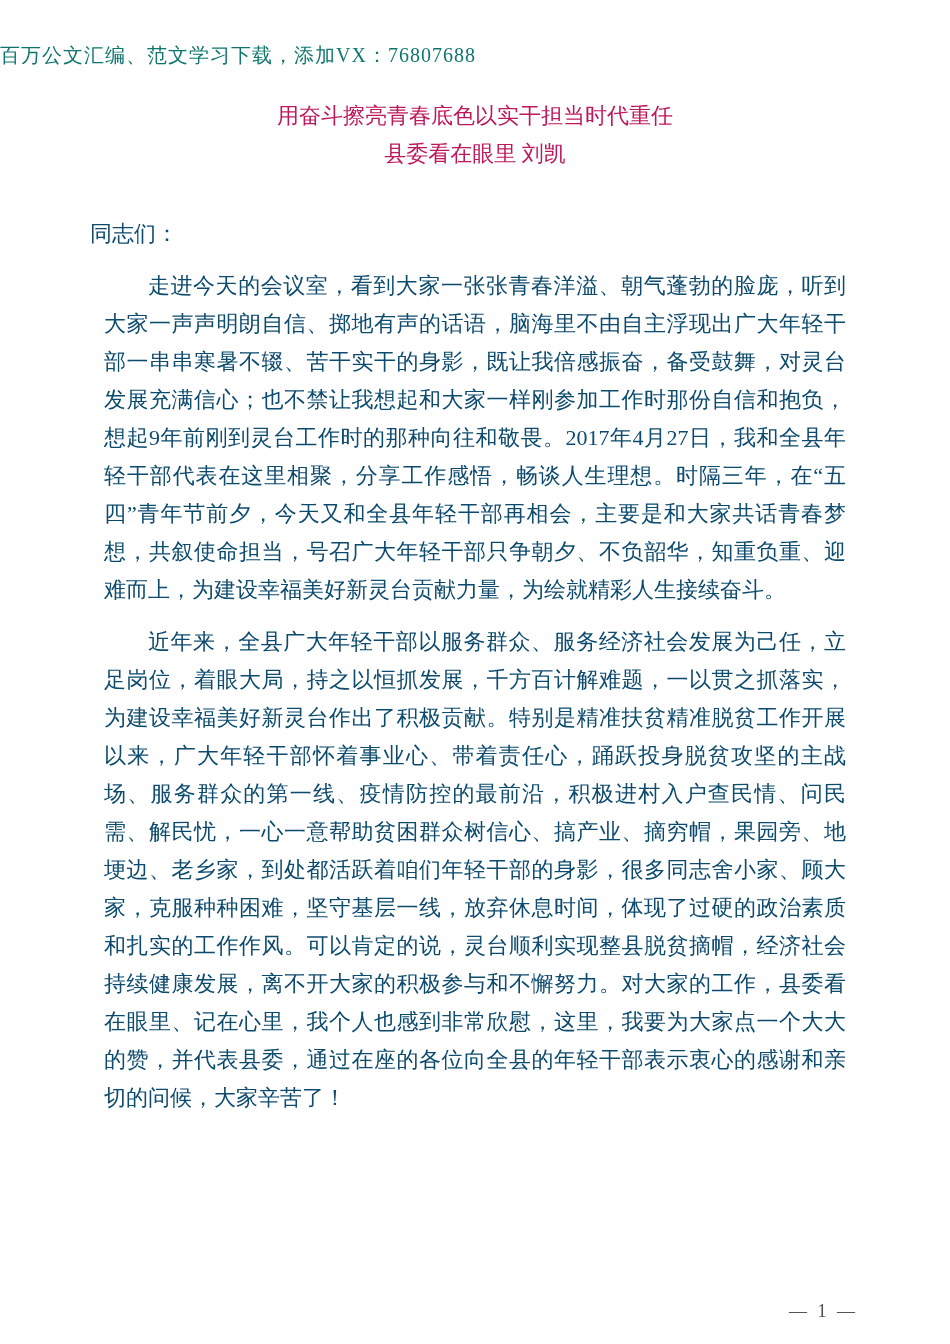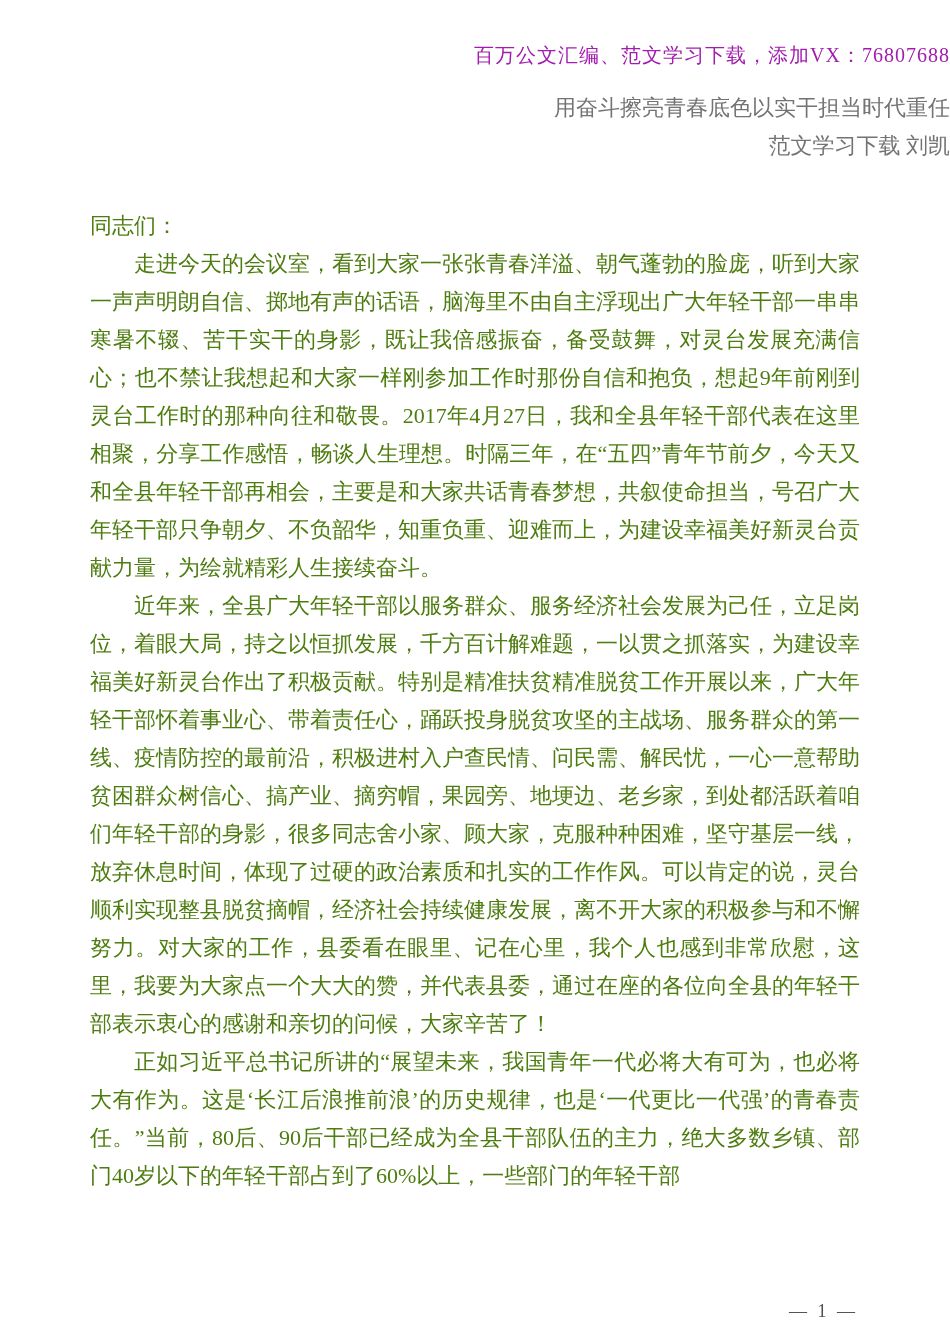--- a/index.html
+++ b/index.html
@@ -11,47 +11,47 @@
     position: relative;
     width: 950px;
     height: 1344px;
     background: #ffffff;
     overflow: hidden;
     font-family: "Liberation Serif", "DejaVu Serif", serif;
     color: #111111;
   }
   .notice {
     padding-top: 42px;
-    text-align: right;
+    text-align: left;
     font-size: 20px;
     letter-spacing: 1px;
-    color: #a21caf;
+    color: #0f766e;
   }
   .title-block {
-    margin-top: 20px;
-    text-align: right;
+    margin-top: 28px;
+    text-align: center;
     font-size: 22px;
     line-height: 38px;
-    color: #737373;
+    color: #be185d;
   }
   .title-block .t-line {
     white-space: nowrap;
   }
   .body-block {
     margin: 42px 90px 0 90px;
     font-size: 22px;
     line-height: 38px;
     text-align: justify;
-    color: #4d7c0f;
+    color: #0c4a6e;
   }
   .salutation {
     margin: 0;
   }
   p.para {
-    margin: 0;
+    margin: 14px;
     text-indent: 2em;
   }
   .page-number {
     position: absolute;
     right: 92px;
     bottom: 22px;
     font-size: 18px;
     letter-spacing: 3px;
     color: #4d4d4d;
     font-family: "Liberation Serif", "DejaVu Serif", serif;
@@ -59,25 +59,24 @@
 </style>
 </head>
 <body>
 
 <div class="page">
 
   <div class="notice">百万公文汇编、范文学习下载，添加VX：76807688</div>
 
   <div class="title-block">
     <div class="t-line">用奋斗擦亮青春底色以实干担当时代重任</div>
-    <div class="t-line">范文学习下载 刘凯</div>
+    <div class="t-line">县委看在眼里 刘凯</div>
   </div>
 
   <div class="body-block">
     <p class="salutation">同志们：</p>
     <p class="para">走进今天的会议室，看到大家一张张青春洋溢、朝气蓬勃的脸庞，听到大家一声声明朗自信、掷地有声的话语，脑海里不由自主浮现出广大年轻干部一串串寒暑不辍、苦干实干的身影，既让我倍感振奋，备受鼓舞，对灵台发展充满信心；也不禁让我想起和大家一样刚参加工作时那份自信和抱负，想起9年前刚到灵台工作时的那种向往和敬畏。2017年4月27日，我和全县年轻干部代表在这里相聚，分享工作感悟，畅谈人生理想。时隔三年，在“五四”青年节前夕，今天又和全县年轻干部再相会，主要是和大家共话青春梦想，共叙使命担当，号召广大年轻干部只争朝夕、不负韶华，知重负重、迎难而上，为建设幸福美好新灵台贡献力量，为绘就精彩人生接续奋斗。</p>
     <p class="para">近年来，全县广大年轻干部以服务群众、服务经济社会发展为己任，立足岗位，着眼大局，持之以恒抓发展，千方百计解难题，一以贯之抓落实，为建设幸福美好新灵台作出了积极贡献。特别是精准扶贫精准脱贫工作开展以来，广大年轻干部怀着事业心、带着责任心，踊跃投身脱贫攻坚的主战场、服务群众的第一线、疫情防控的最前沿，积极进村入户查民情、问民需、解民忧，一心一意帮助贫困群众树信心、搞产业、摘穷帽，果园旁、地埂边、老乡家，到处都活跃着咱们年轻干部的身影，很多同志舍小家、顾大家，克服种种困难，坚守基层一线，放弃休息时间，体现了过硬的政治素质和扎实的工作作风。可以肯定的说，灵台顺利实现整县脱贫摘帽，经济社会持续健康发展，离不开大家的积极参与和不懈努力。对大家的工作，县委看在眼里、记在心里，我个人也感到非常欣慰，这里，我要为大家点一个大大的赞，并代表县委，通过在座的各位向全县的年轻干部表示衷心的感谢和亲切的问候，大家辛苦了！</p>
-    <p class="para">正如习近平总书记所讲的“展望未来，我国青年一代必将大有可为，也必将大有作为。这是‘长江后浪推前浪’的历史规律，也是‘一代更比一代强’的青春责任。”当前，80后、90后干部已经成为全县干部队伍的主力，绝大多数乡镇、部门40岁以下的年轻干部占到了60%以上，一些部门的年轻干部</p>
   </div>
 
   <div class="page-number">— 1 —</div>
 
 </div>
 
 </body></html>

